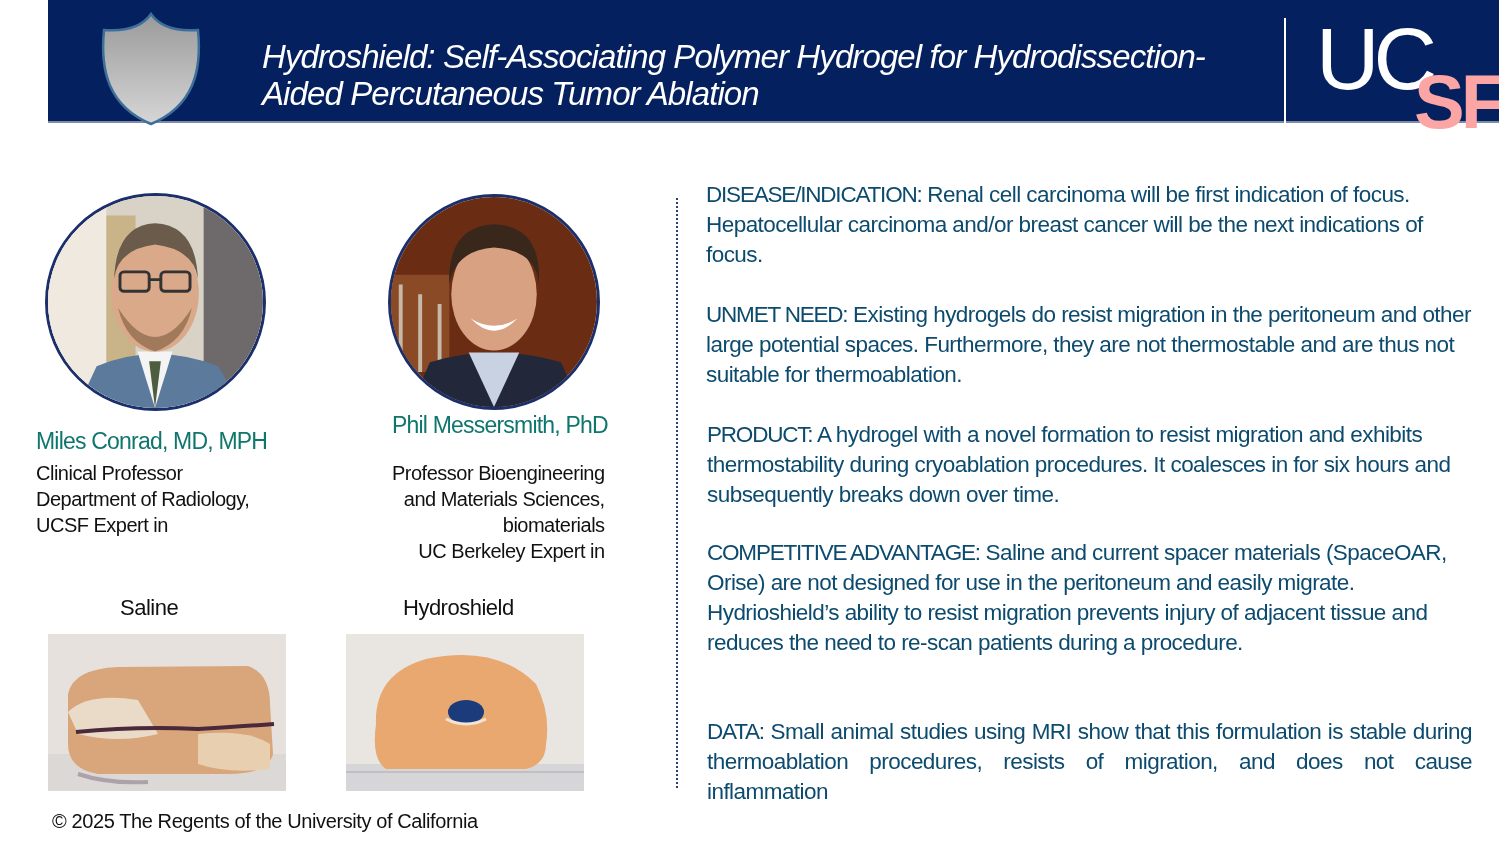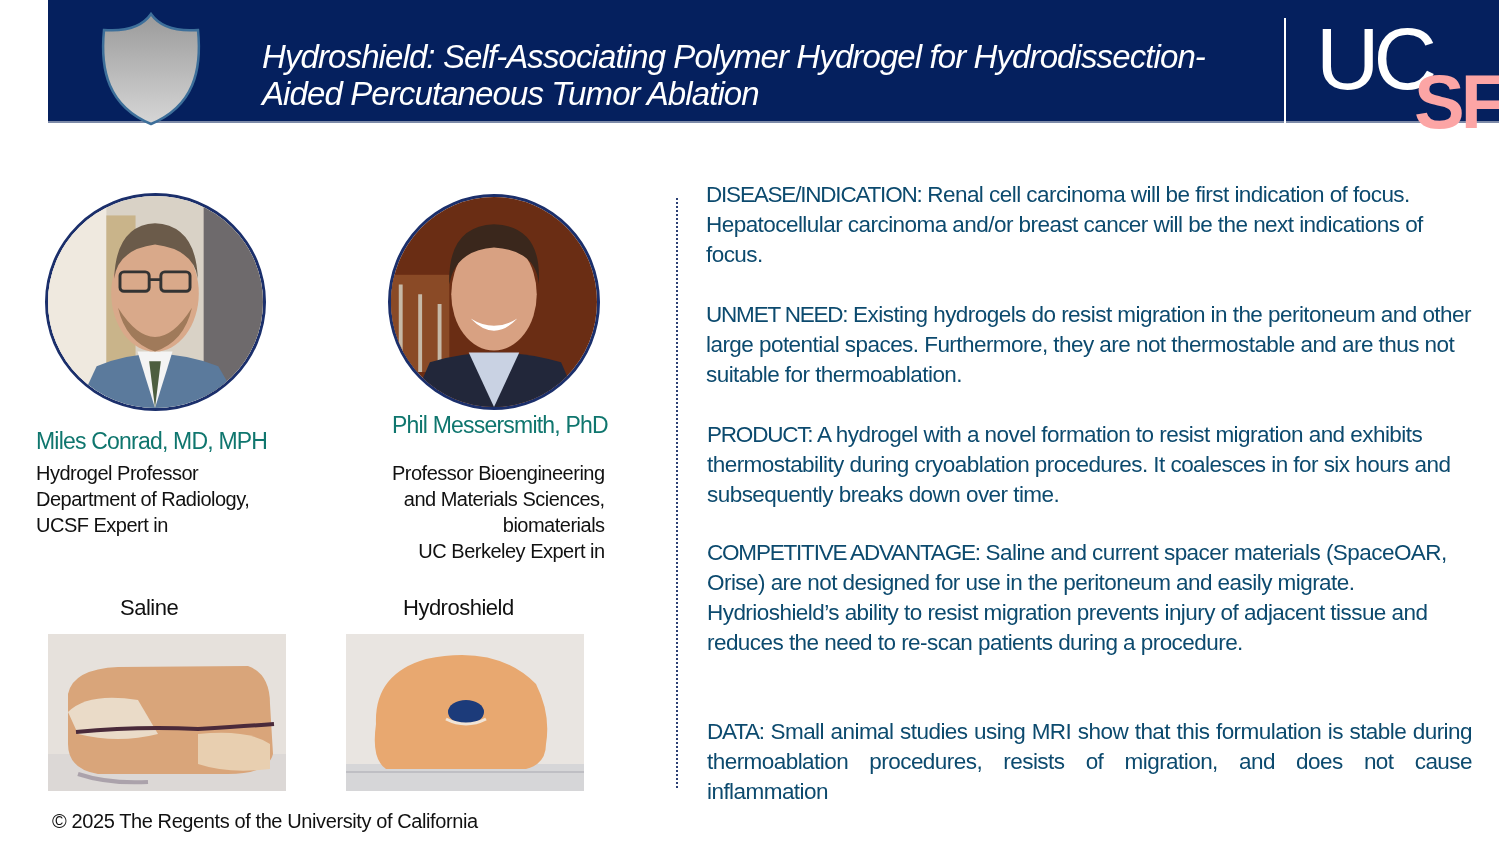--- a/index.html
+++ b/index.html
@@ -94,21 +94,21 @@
     <ellipse cx="110" cy="100" rx="45" ry="60" fill="#d9a98a"></ellipse>
     <path d="M68 85 Q70 30 110 28 Q152 30 154 85 Q150 55 110 50 Q72 55 68 85 Z" fill="#6b5b4a"></path>
     <path d="M72 115 Q110 175 148 115 Q140 150 110 160 Q80 150 72 115 Z" fill="#a07a5a"></path>
     <rect x="74" y="78" width="30" height="20" rx="4" fill="none" stroke="#333" stroke-width="3"></rect>
     <rect x="116" y="78" width="30" height="20" rx="4" fill="none" stroke="#333" stroke-width="3"></rect>
     <line x1="104" y1="86" x2="116" y2="86" stroke="#333" stroke-width="3"></line>
   </svg>
 </div>
 <div class="person-name" style="left:36px; top:428px;">Miles Conrad, MD, MPH</div>
 <div class="person-desc" style="left:36px; top:460px;">
-  <span>Hydrogel Professor</span>
+  <span>Clinical Professor</span>
   <span>Department of Radiology,</span>
   <span>UCSF Expert in</span>
 </div>
 
 <div class="avatar" style="left:388px; top:194px; width:212px; height:216px;">
   <svg viewBox="0 0 212 216" preserveAspectRatio="none">
     <rect width="212" height="216" fill="#6a2d14"></rect>
     <rect x="0" y="80" width="60" height="100" fill="#8a4a26"></rect>
     <line x1="10" y1="90" x2="10" y2="180" stroke="#c6b9a7" stroke-width="4"></line>
     <line x1="30" y1="100" x2="30" y2="180" stroke="#c6b9a7" stroke-width="4"></line>

